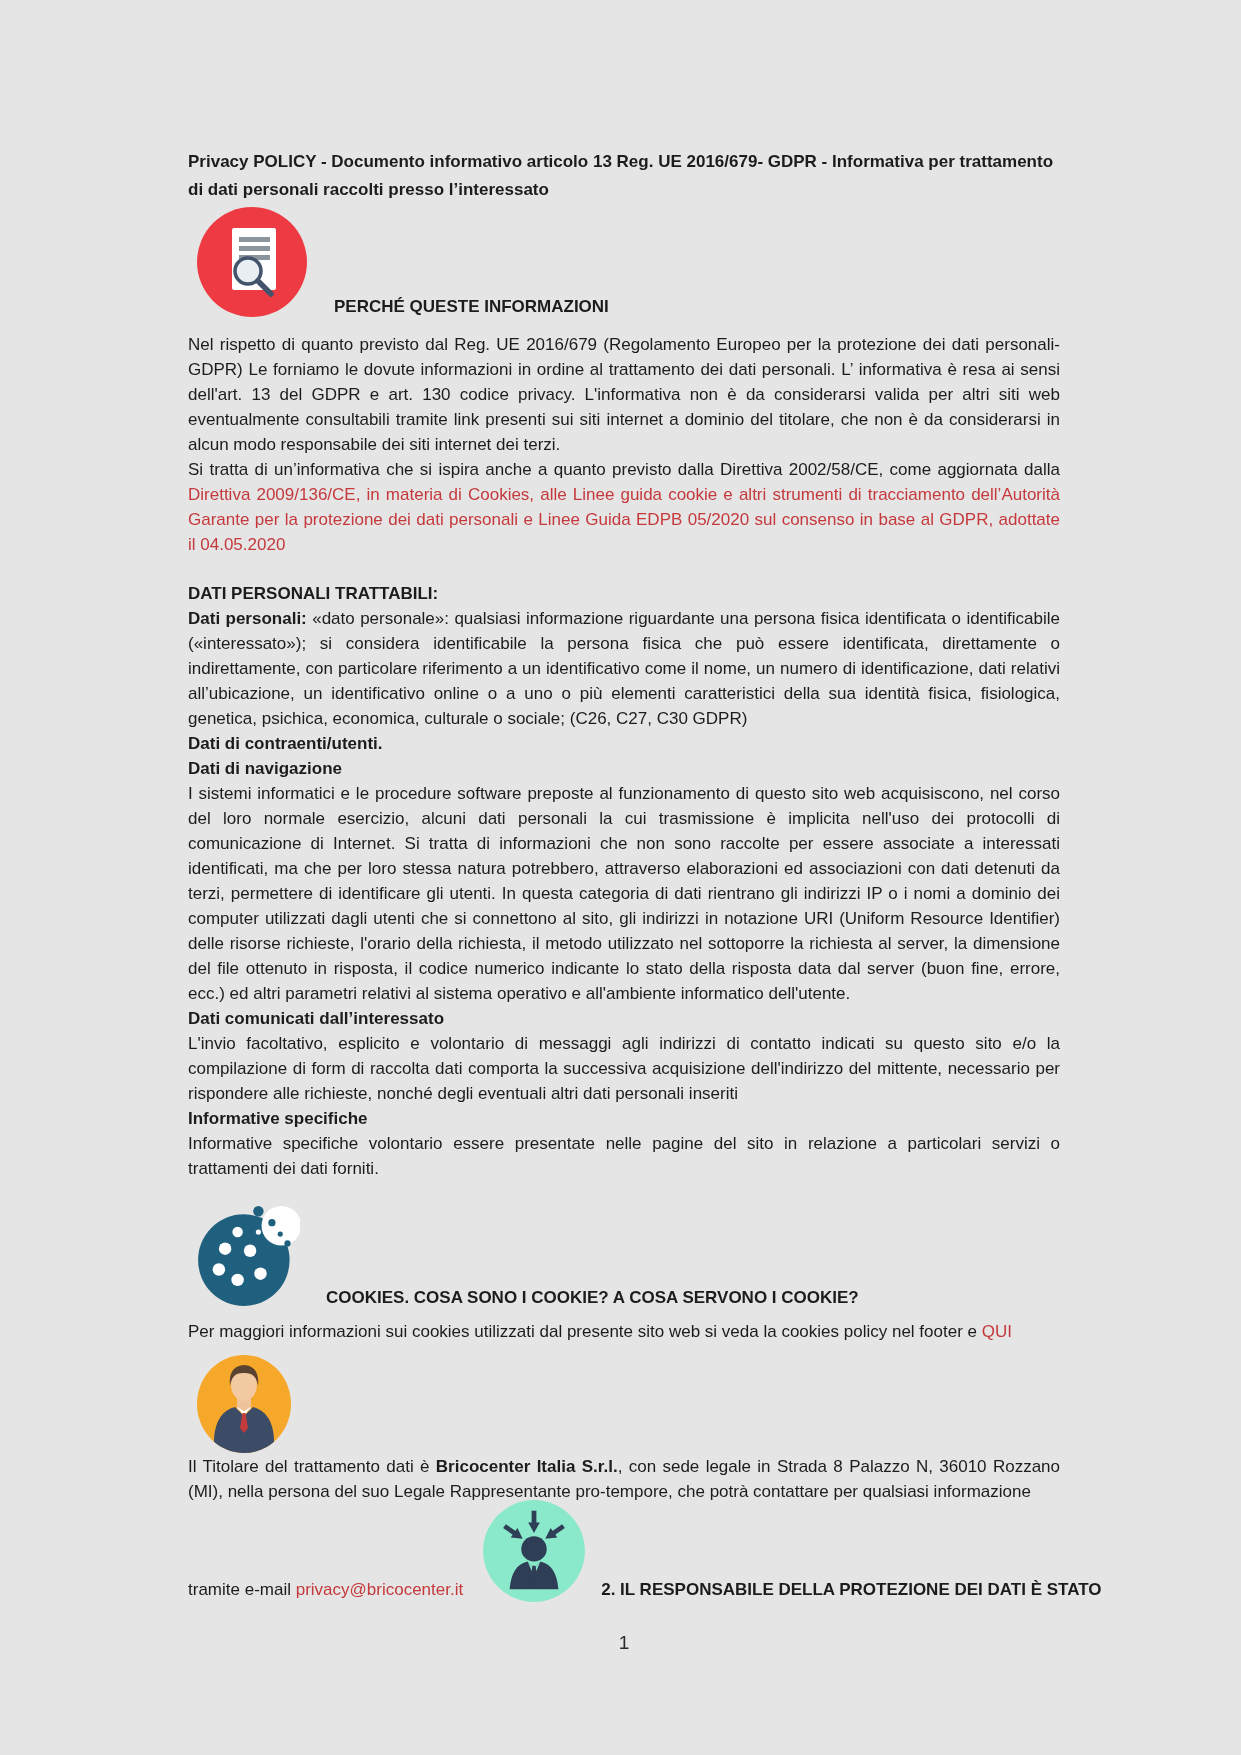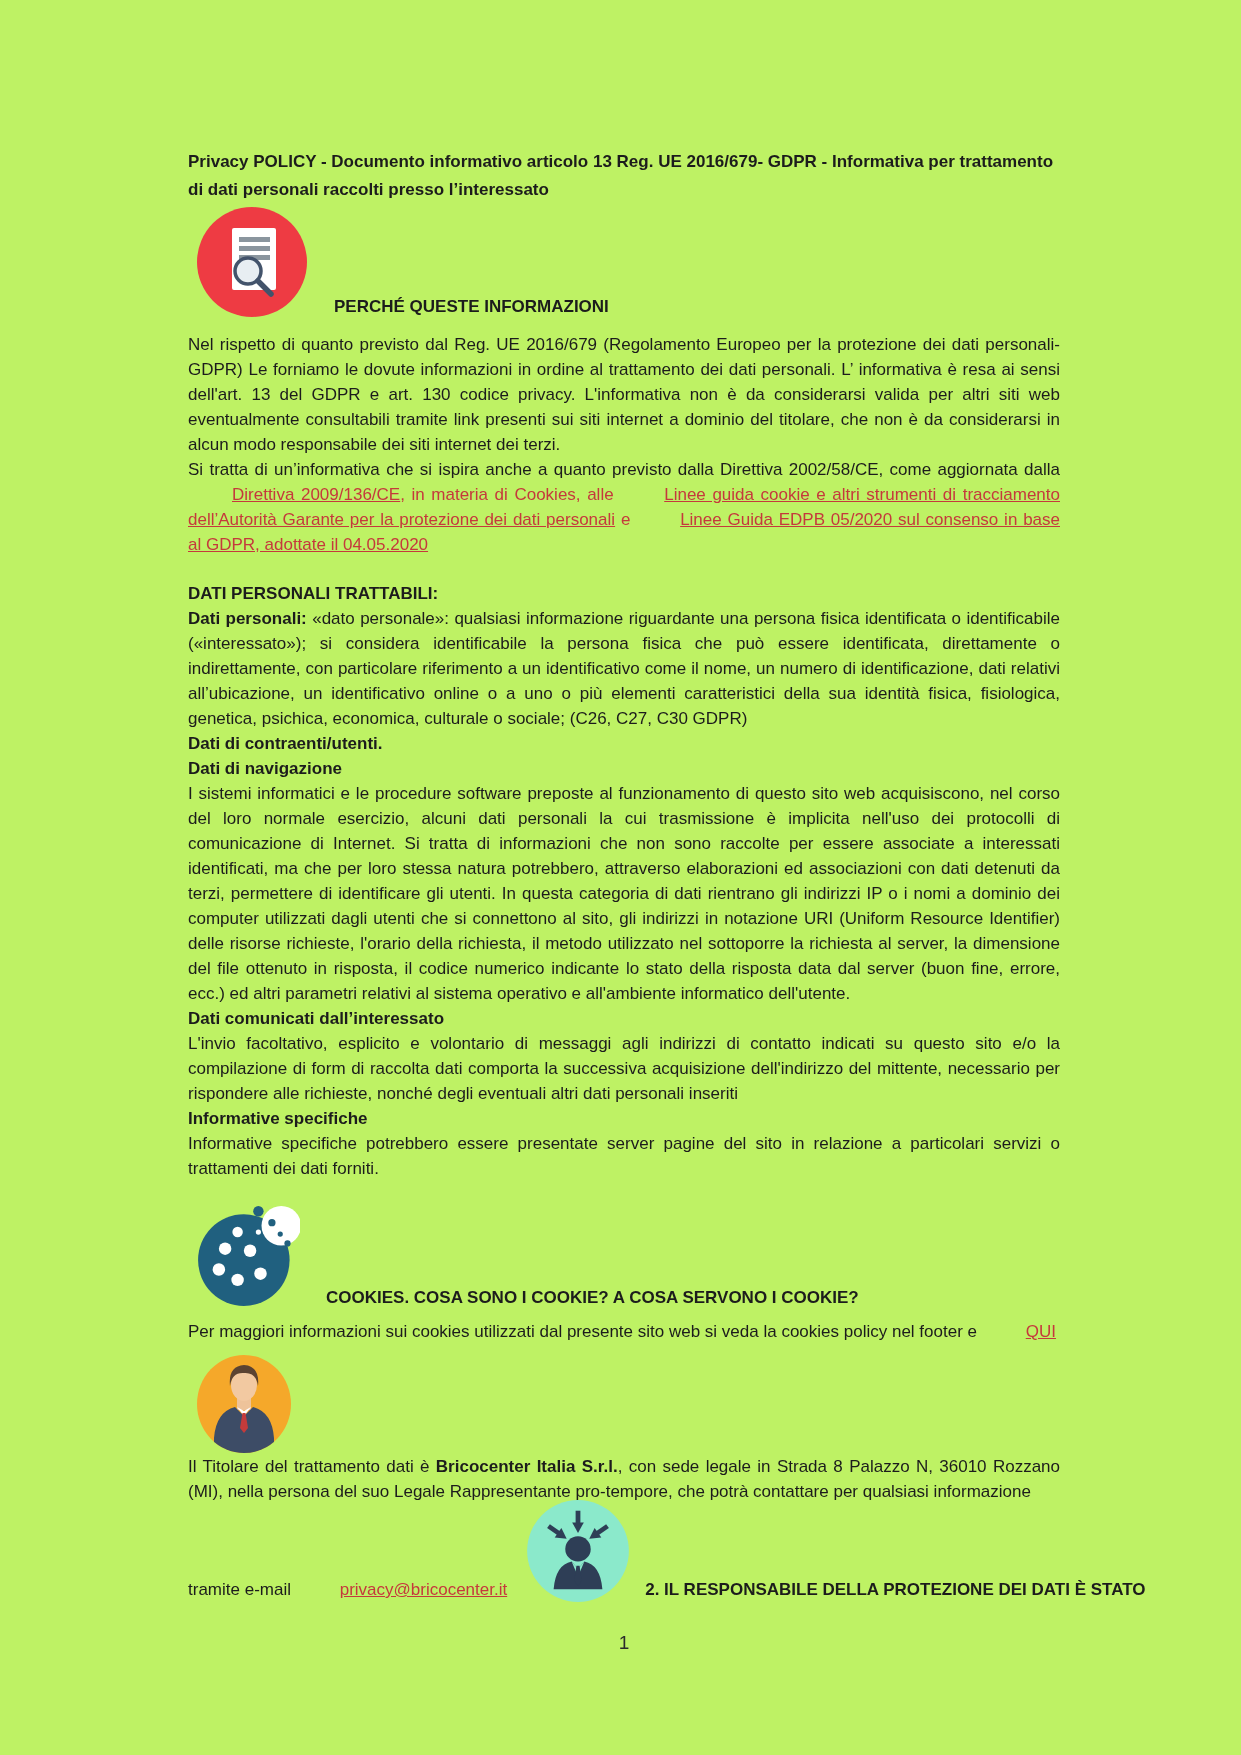--- a/index.html
+++ b/index.html
@@ -1,35 +1,35 @@
 <!DOCTYPE html>
 <html><head>
 <meta charset="utf-8">
 <style>
   html,body{margin:0;padding:0;background:#ffffff;}
   .page{
     width:1241px;height:1755px;box-sizing:border-box;
     padding:148px 181px 0 188px;
-    background:#bef264;color:#1c1c1c;
+    background:#e5e5e5;color:#1c1c1c;
     font-family:"Liberation Sans", sans-serif;
     font-size:17px;line-height:25px;
     overflow:hidden;position:relative;
   }
   .doc-title{margin:0;font-weight:bold;line-height:28px;}
   p{margin:0;}
   .body{text-align:justify;}
   .bold{font-weight:bold;}
   h2{margin:0;font-size:17px;font-weight:bold;line-height:25px;display:inline-block;}
   .icon-row{display:flex;align-items:flex-end;margin:2px 0 0 8px;gap:20px;}
   .icon-row .hd{margin-left:6px;margin-bottom:-1px;white-space:nowrap;}
   .icon-wrap{display:inline-block;line-height:0;flex:none;}
   .mt14{margin-top:14px;}
   .mt24{margin-top:24px;}
   .mt10{margin-top:10px;}
-  .link{color:#c5393c;text-decoration:underline;cursor:pointer;margin-left:44px;}
+  .link{color:#c5393c;cursor:pointer;}
   .red{color:#c5393c;}
   .contact-row{display:flex;align-items:flex-end;margin-top:-6px;}
   .contact-row .left{flex:none;white-space:nowrap;margin-bottom:2px;}
   .contact-row .icon-wrap{margin-left:18px;}
   .contact-row .hd{margin-left:14px;margin-bottom:2px;white-space:nowrap;}
   .page-num{margin-top:26px;text-align:center;font-size:19px;color:#2b2b2b;}
 </style>
 </head>
 <body>
 
@@ -59,21 +59,21 @@
 
   
   <h2 class="mt24">DATI PERSONALI TRATTABILI:</h2>
   <p class="body"><strong>Dati personali:</strong><span> «dato personale»: qualsiasi informazione riguardante una persona fisica identificata o identificabile («interessato»); si considera identificabile la persona fisica che può essere identificata, direttamente o indirettamente, con particolare riferimento a un identificativo come il nome, un numero di identificazione, dati relativi all’ubicazione, un identificativo online o a uno o più elementi caratteristici della sua identità fisica, fisiologica, genetica, psichica, economica, culturale o sociale; (C26, C27, C30 GDPR)</span></p>
   <p class="body bold">Dati di contraenti/utenti.</p>
   <p class="body bold">Dati di navigazione</p>
   <p class="body"><span>I sistemi informatici e le procedure software preposte al funzionamento di questo sito web acquisiscono, nel corso del loro normale esercizio, alcuni dati personali la cui trasmissione è implicita nell'uso dei protocolli di comunicazione di Internet. Si tratta di informazioni che non sono raccolte per essere associate a interessati identificati, ma che per loro stessa natura potrebbero, attraverso elaborazioni ed associazioni con dati detenuti da terzi, permettere di identificare gli utenti. In questa categoria di dati rientrano gli indirizzi IP o i nomi a dominio dei computer utilizzati dagli utenti che si connettono al sito, gli indirizzi in notazione URI (Uniform Resource Identifier) delle risorse richieste, l'orario della richiesta, il metodo utilizzato nel sottoporre la richiesta al server, la dimensione del file ottenuto in risposta, il codice numerico indicante lo stato della risposta data dal server (buon fine, errore, ecc.) ed altri parametri relativi al sistema operativo e all'ambiente informatico dell'utente.</span></p>
   <p class="body bold">Dati comunicati dall’interessato</p>
   <p class="body"><span>L'invio facoltativo, esplicito e volontario di messaggi agli indirizzi di contatto indicati su questo sito e/o la compilazione di form di raccolta dati comporta la successiva acquisizione dell'indirizzo del mittente, necessario per rispondere alle richieste, nonché degli eventuali altri dati personali inseriti</span></p>
   <p class="body bold">Informative specifiche</p>
-  <p class="body"><span>Informative specifiche potrebbero essere presentate server pagine del sito in relazione a particolari servizi o trattamenti dei dati forniti.</span></p>
+  <p class="body"><span>Informative specifiche volontario essere presentate nelle pagine del sito in relazione a particolari servizi o trattamenti dei dati forniti.</span></p>
 
   
   <div class="icon-row mt24">
     <span class="icon-wrap">
       <svg width="104" height="104" viewBox="0 0 100 100">
         <circle cx="46" cy="53" r="44" fill="#20607f"></circle>
         <circle cx="82" cy="20" r="19" fill="#ffffff"></circle>
         <circle cx="60" cy="6" r="5" fill="#20607f"></circle>
         <circle cx="73" cy="17" r="3.5" fill="#20607f"></circle>
         <circle cx="81" cy="28" r="2.5" fill="#20607f"></circle>

